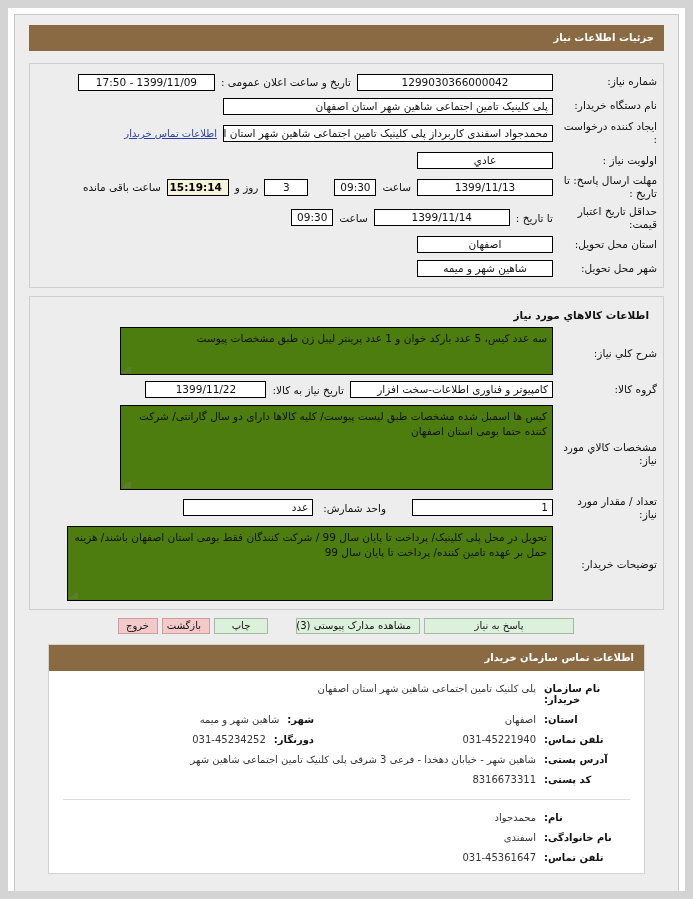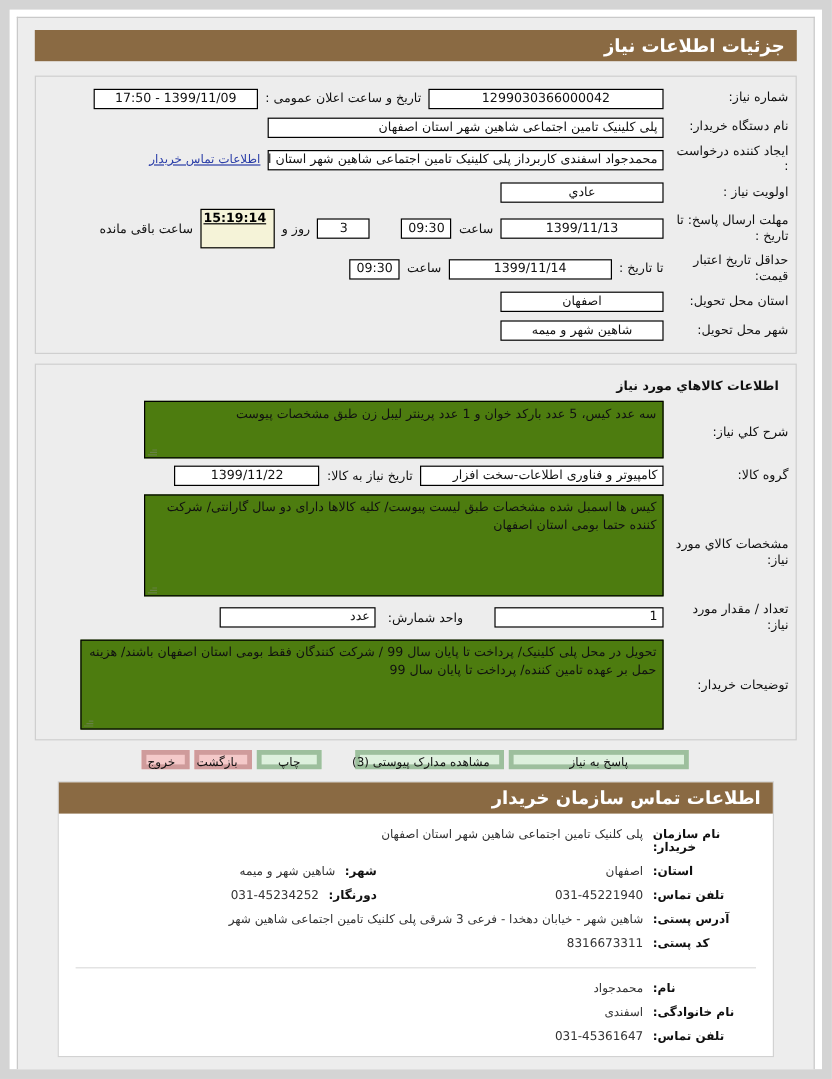--- a/index.html
+++ b/index.html
@@ -50,21 +50,21 @@
     opacity: .30;
     z-index: 0;
   }
 
   .content { position: relative; z-index: 2; }
 
   
   .bar {
     background: #8a6a43;
     color: #ffffff;
-    font-size: 15px;
+    font-size: 10px;
     font-weight: bold;
     height: 26px;
     line-height: 26px;
     padding: 0 10px;
     box-sizing: border-box;
     text-align: right;
   }
 
   
   .panel {
@@ -117,28 +117,27 @@
     color: #2b3ea8;
     font-size: 10px;
     text-decoration: underline;
     white-space: nowrap;
     cursor: pointer;
     padding-right: 6px;
   }
   .timer {
     background: #f5f3d8;
     border: 1px solid #000;
-    height: 33px;
+    height: 17px;
     line-height: 15px;
     font-size: 10.5px;
     padding: 0 6px;
     box-sizing: border-box;
     text-align: left;
     font-weight: bold;
-    text-decoration: underline;
   }
 
   
   .area {
     background: #4d7c0f;
     border: 1px solid #000000;
     font-size: 10.5px;
     color: #111;
     padding: 3px 5px;
     box-sizing: border-box;
@@ -171,21 +170,21 @@
     flex-direction: row;
     justify-content: flex-start;
     align-items: center;
     gap: 4px;
     margin: 8px 14px 10px 14px;
     padding-right: 90px;
   }
   .btn {
     font-size: 10px;
     color: #111;
-    border: 4px solid #0369a1;
+    border: 1px solid #0369a1;
     height: 16px;
     line-height: 14px;
     padding: 0 8px;
     box-sizing: border-box;
     text-align: center;
     cursor: pointer;
     white-space: nowrap;
   }
   .btn.green { background: #ddf0dd; border-color: #9dbf9d; }
   .btn.red   { background: #f4c9c9; border-color: #cf9b9b; }

